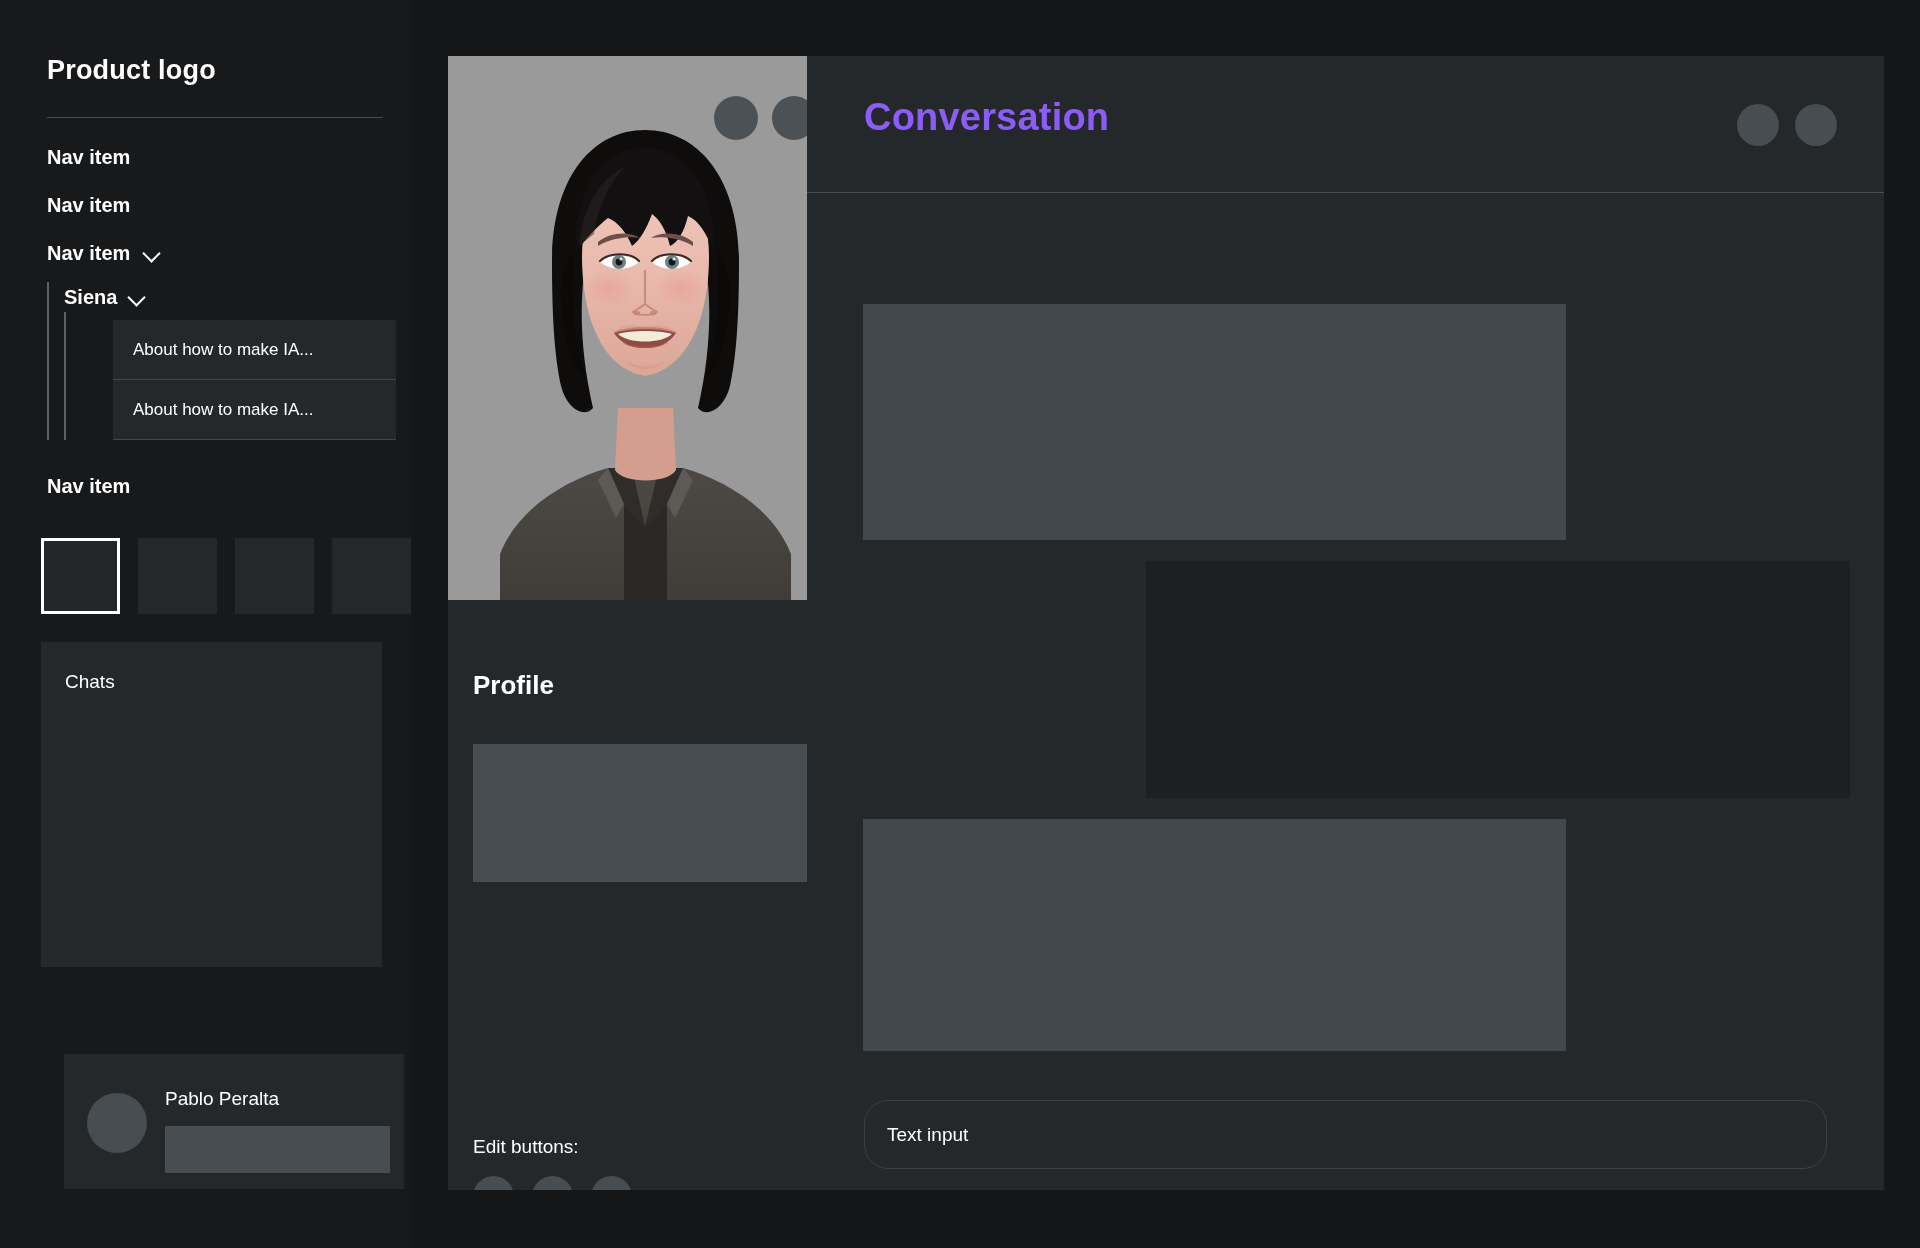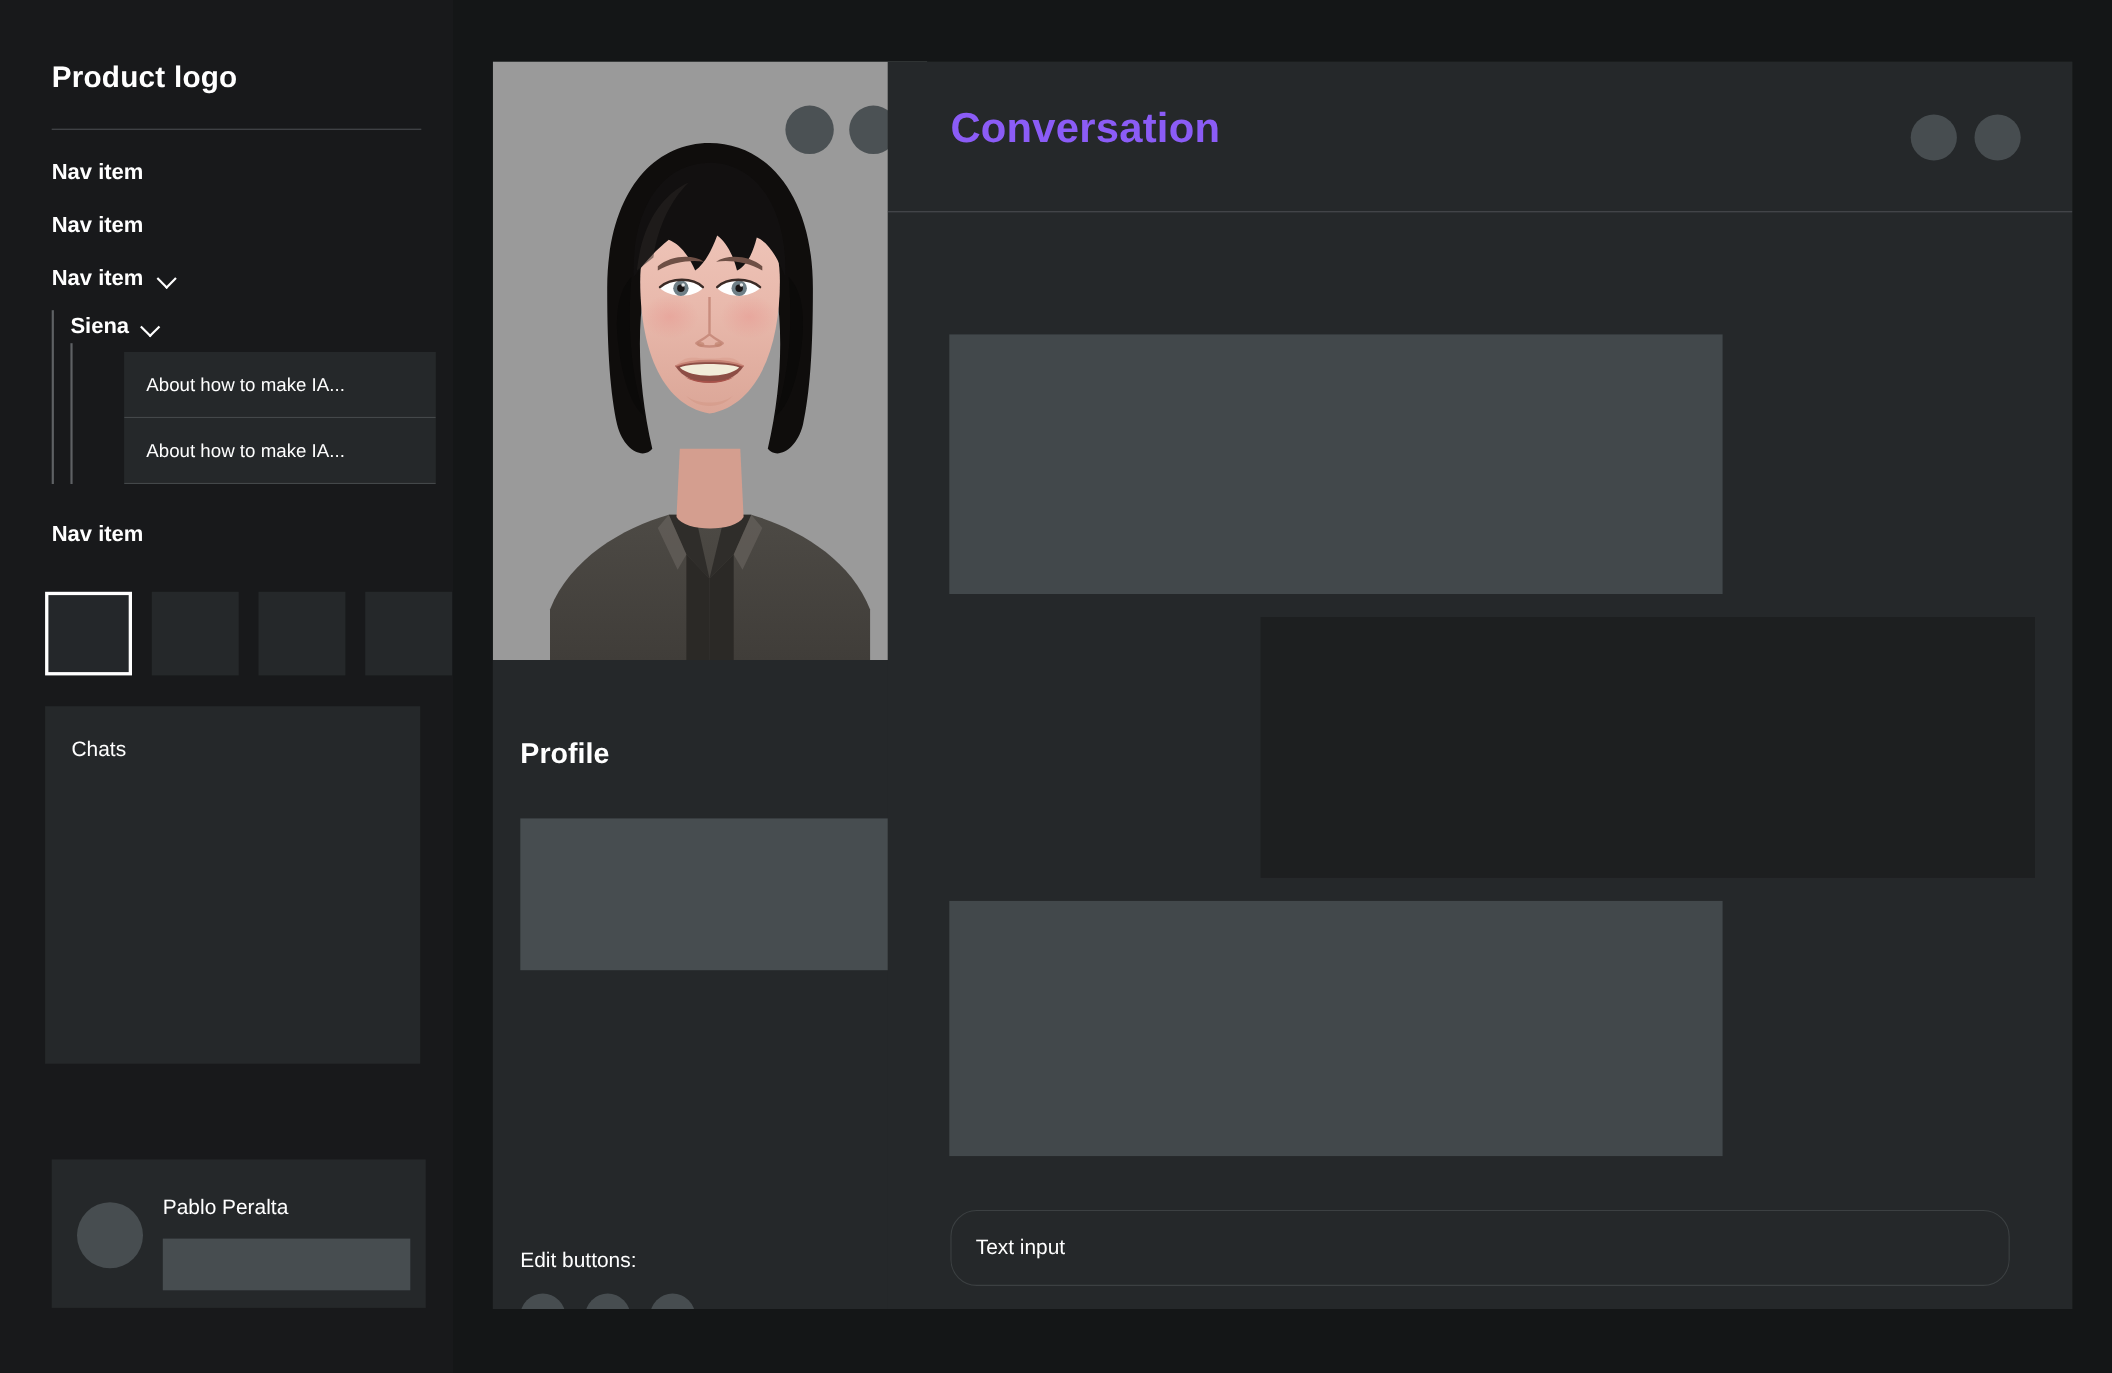--- a/index.html
+++ b/index.html
@@ -203,21 +203,21 @@
     position: absolute;
     left: 24px;
     top: 29px;
     font-size: 19px;
     color: #ffffff;
   }
 
   
   .user-card {
     position: absolute;
-    left: 47px;
+    left: 64px;
     top: 1054px;
     width: 340px;
     height: 135px;
     background: #25282a;
     cursor: pointer;
   }
   .user-avatar {
     position: absolute;
     left: 23px;
     top: 39px;

